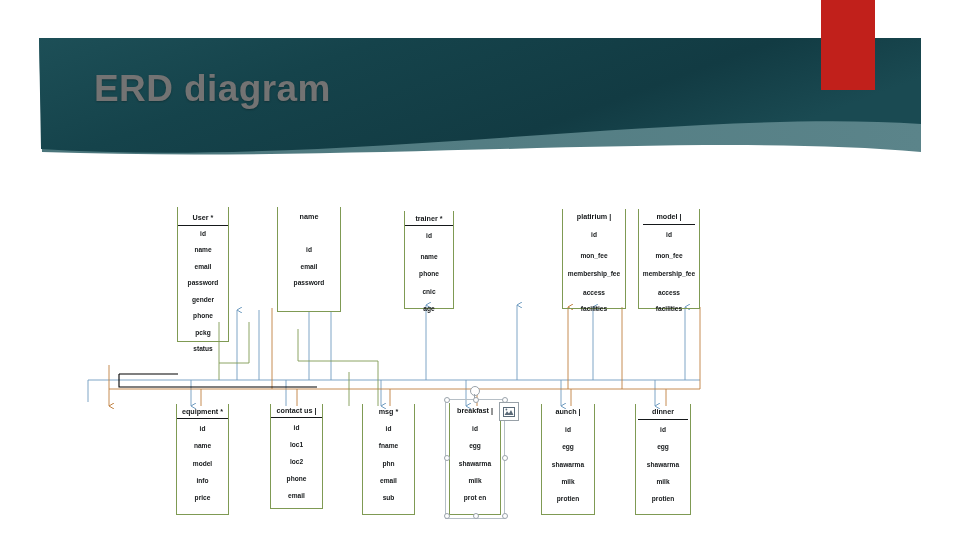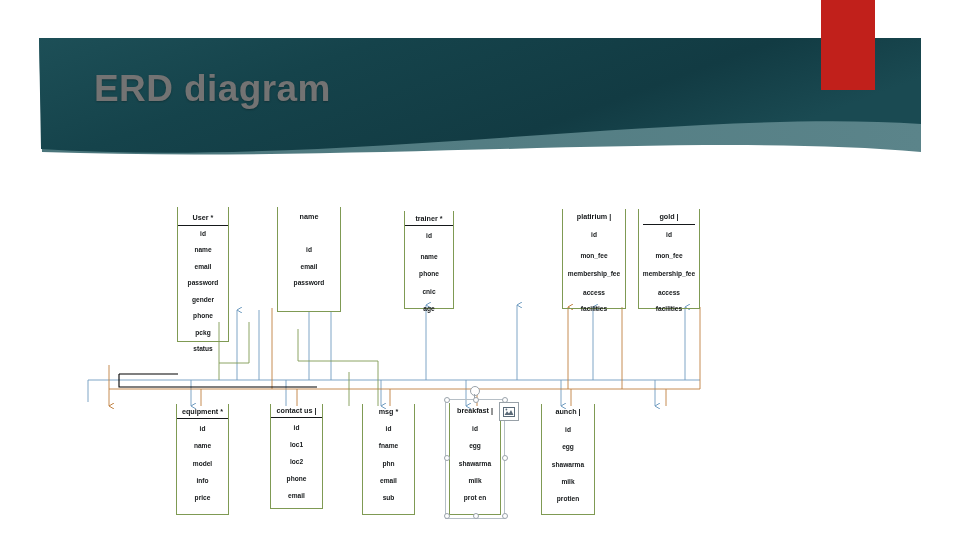--- a/index.html
+++ b/index.html
@@ -169,21 +169,21 @@
     <div class="tbl" style="left:562px;top:34px;width:64px;height:100px;border:0.9px solid #7f9a53;border-top:none;">
       <div class="tname" style="top:3px;">platirium |</div>
       <div class="fld" style="top:22px;">id</div>
       <div class="fld" style="top:43px;">mon_fee</div>
       <div class="fld" style="top:61px;">membership_fee</div>
       <div class="fld" style="top:80px;">access</div>
       <div class="fld" style="top:96px;">facilities</div>
     </div>
 
     <div class="tbl" style="left:638px;top:34px;width:62px;height:100px;border:0.9px solid #7f9a53;border-top:none;">
-      <div class="tname" style="top:3px;">gold |</div>
+      <div class="tname" style="top:3px;">model |</div>
       <div style="position:absolute;left:4px;top:15px;width:calc(100% - 8px);border-top:1px solid #15181a;"></div>
       <div class="fld" style="top:22px;">id</div>
       <div class="fld" style="top:43px;">mon_fee</div>
       <div class="fld" style="top:61px;">membership_fee</div>
       <div class="fld" style="top:80px;">access</div>
       <div class="fld" style="top:96px;">facilities</div>
     </div>
 
     <div class="tbl" style="left:176px;top:229px;width:53px;height:111px;border:0.9px solid #7f9a53;border-top:none;text-decoration:underline;">
       <div class="tname" style="top:3px;">equipment *</div>
@@ -245,15 +245,24 @@
 
     <div class="tbl" style="left:541px;top:229px;width:54px;height:111px;border:0.9px solid #7f9a53;border-top:none;">
       <div class="tname" style="top:3px;">aunch  |</div>
       <div class="fld" style="top:22px;">id</div>
       <div class="fld" style="top:39px;">egg</div>
       <div class="fld" style="top:57px;">shawarma</div>
       <div class="fld" style="top:74px;">milk</div>
       <div class="fld" style="top:91px;">protien</div>
     </div>
 
+    <div class="tbl" style="left:635px;top:229px;width:56px;height:111px;border:0.9px solid #7f9a53;border-top:none;">
+      <div class="tname" style="top:3px;">dinner</div>
+      <div style="position:absolute;left:2px;top:15px;width:calc(100% - 4px);border-top:1px solid #15181a;"></div>
+      <div class="fld" style="top:22px;">id</div>
+      <div class="fld" style="top:39px;">egg</div>
+      <div class="fld" style="top:57px;">shawarma</div>
+      <div class="fld" style="top:74px;">milk</div>
+      <div class="fld" style="top:91px;">protien</div>
+    </div>
 
   </div>
 </div>
 
 </body></html>

